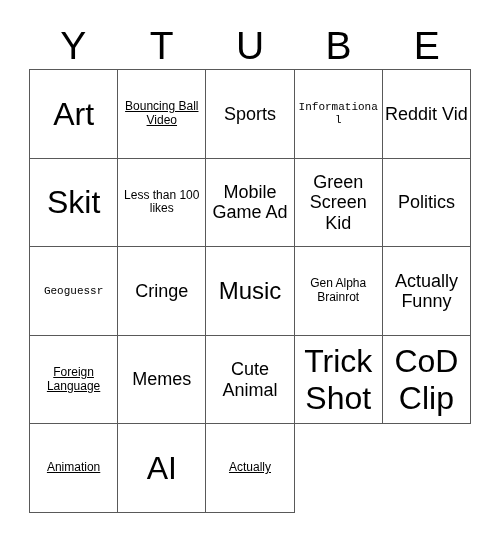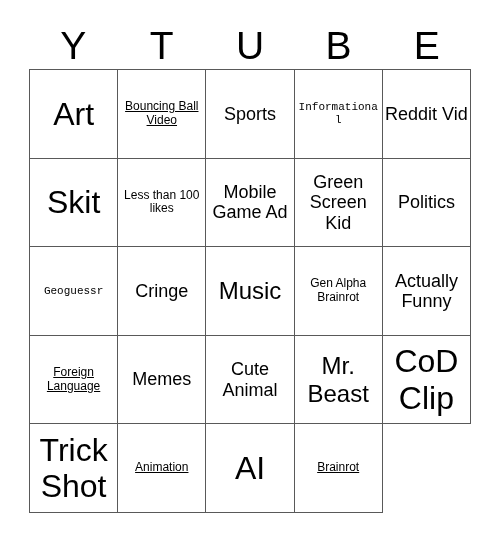--- a/index.html
+++ b/index.html
@@ -146,32 +146,29 @@
       <div class="cell">
         <span class="cell-text fs-s">Foreign Language</span>
       </div>
       <div class="cell">
         <span class="cell-text fs-l">Memes</span>
       </div>
       <div class="cell">
         <span class="cell-text fs-l">Cute Animal</span>
       </div>
       <div class="cell">
-        <span class="cell-text fs-xl">Mr. Beast</span>
+        <span class="cell-text fs-xxl">Trick Shot</span>
       </div>
       <div class="cell">
         <span class="cell-text fs-xxl">CoD Clip</span>
-      </div>
-      <div class="cell">
-        <span class="cell-text fs-xxl">Trick Shot</span>
       </div>
       <div class="cell">
         <span class="cell-text fs-s">Animation</span>
       </div>
       <div class="cell">
         <span class="cell-text fs-xxl">AI</span>
       </div>
       <div class="cell">
-        <span class="cell-text fs-s">Brainrot</span>
+        <span class="cell-text fs-s">Actually</span>
       </div>
     </div>
 
 </div>
 
 </body></html>

